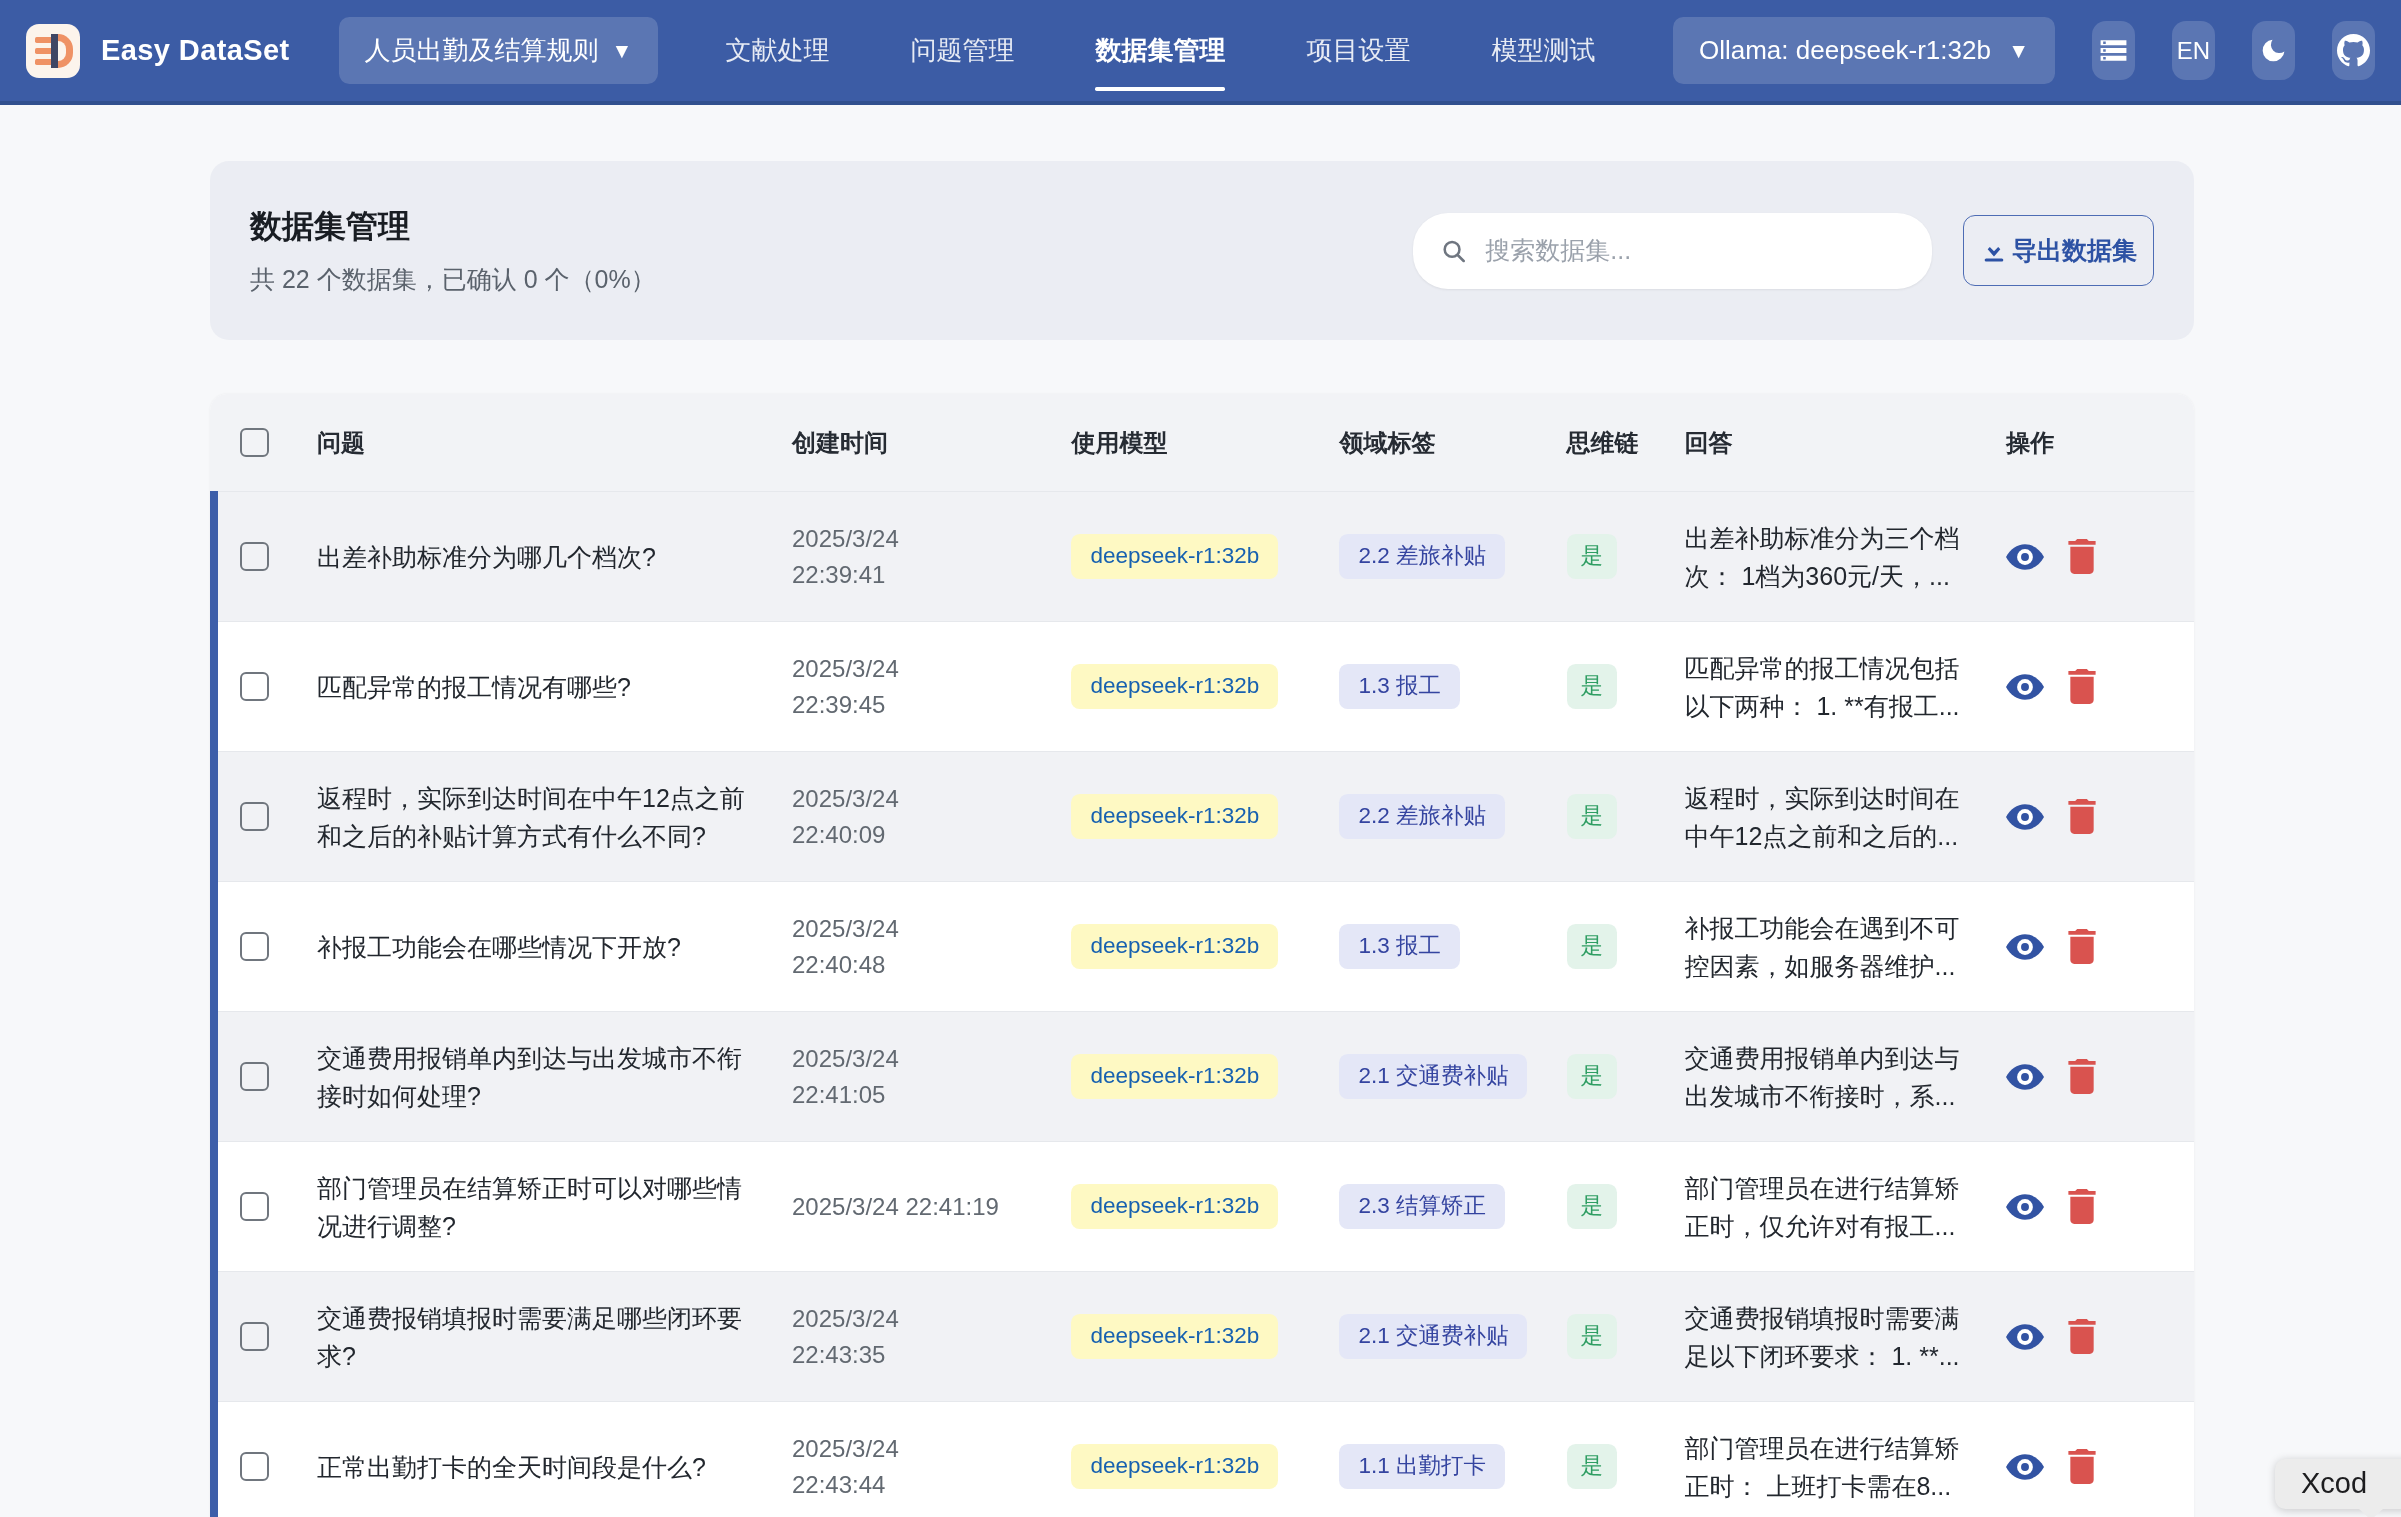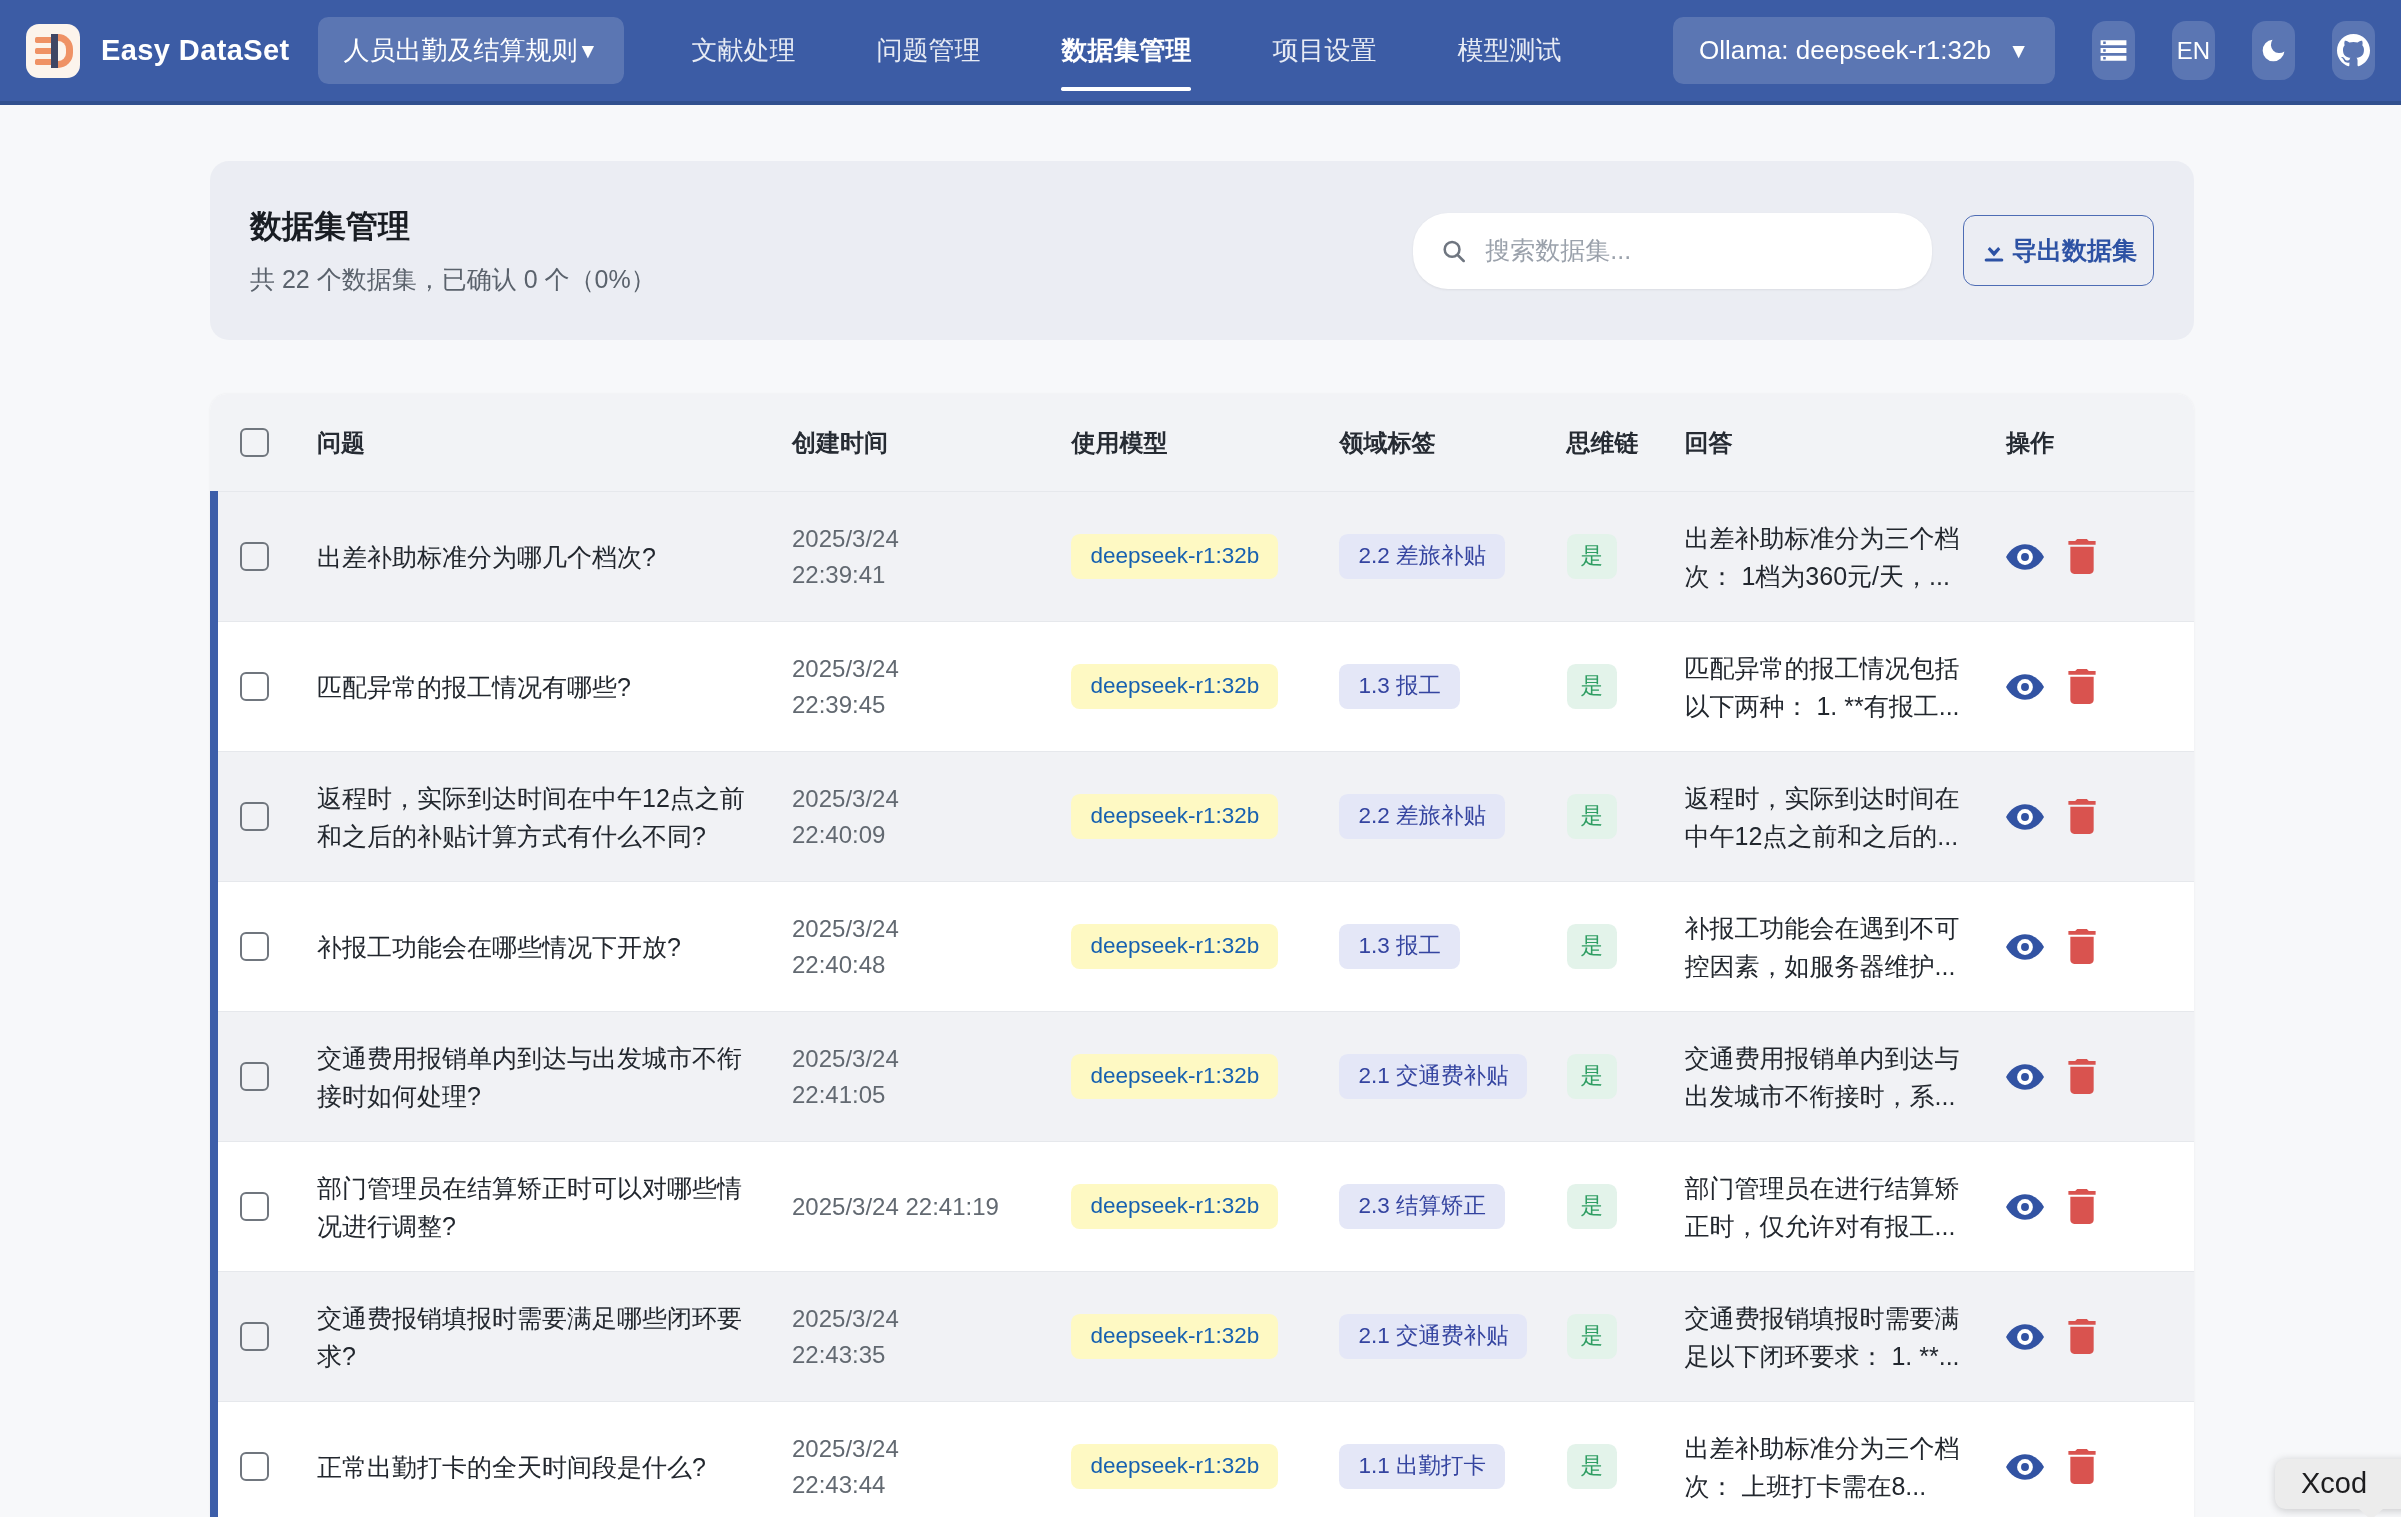--- a/index.html
+++ b/index.html
@@ -14,21 +14,21 @@
     display:flex; align-items:center; padding:0 26px;
   }
   .brand-group { display:flex; align-items:center; cursor:pointer; }
   .logo { width:54px; height:54px; border-radius:13px; background:#fcf4ec; position:relative; flex:none; }
   .logo .bar1,.logo .bar2,.logo .bar3 { position:absolute; left:8.6px; width:18px; height:6px; background:#ef9265; border-radius:1.7px; }
   .logo .bar1{ top:13px; } .logo .bar2{ top:24px; } .logo .bar3{ top:35px; }
   .logo .vbar { position:absolute; left:25px; top:10.4px; width:7px; height:34px; background:#3f4664; }
   .logo .dshape { position:absolute; left:32px; top:10.4px; width:14.7px; height:34px; border:7px solid #ef9265; border-left:none; border-radius:0 17.3px 17.3px 0; }
   .brand-name { color:#fff; font-size:29px; font-weight:bold; margin-left:21px; letter-spacing:0.4px; }
   .chip { background:rgba(255,255,255,.16); border-radius:10.4px; color:#fff; display:flex; align-items:center; cursor:pointer; }
-  .project-chip { margin-left:28px; height:67px; padding:0 26px; font-size:26px; gap:0; }
+  .project-chip { margin-left:49px; height:67px; padding:0 26px; font-size:26px; gap:13px; }
   .caret { font-size:21px; color:#fff; }
   .tabs { display:flex; margin-left:67px; gap:81px; height:100%; }
   .tab { color:rgba(255,255,255,.88); font-size:26px; display:flex; align-items:center; position:relative; cursor:pointer; white-space:nowrap; }
   .tab.active { color:#fff; font-weight:bold; }
   .tab.active::after { content:""; position:absolute; left:0; right:0; bottom:10.4px; height:3.5px; background:#fff; border-radius:1.7px; }
   .nav-right { margin-left:auto; display:flex; align-items:center; gap:37px; }
   .model-chip { height:67px; padding:0 26px; font-size:26px; gap:17.3px; white-space:nowrap; }
   .icon-chip { width:43px; height:59px; border-radius:14px; justify-content:center; font-size:24px; }
   
   .content { position:absolute; left:210px; top:161px; width:1984px; }
@@ -403,21 +403,21 @@
             <div class="checkbox"></div>
           </div>
     <div class="q">正常出勤打卡的全天时间段是什么?</div>
     <div class="time">
             <div>2025/3/24</div>
             <div>22:43:44</div>
           </div>
     <div class="cell-pad-model"><span class="badge model">deepseek-r1:32b</span></div>
     <div class="cell-pad-tag"><span class="badge domain">1.1 出勤打卡</span></div>
     <div class="cell-pad-cot"><span class="badge cot">是</span></div>
-    <div class="answer">出差补助标准分为三个档次： 上班打卡需在8...</div>
+    <div class="answer">部门管理员在进行结算矫正时： 上班打卡需在8...</div>
     <div class="actions">
       <button class="icon-btn">
         <svg width="38" height="26" viewBox="0 0 24 16">
           <path d="M12 0C7 0 2.6 3.1 0 8c2.6 4.9 7 8 12 8s9.4-3.1 12-8C21.4 3.1 17 0 12 0z" fill="#3253a3"></path>
           <circle cx="12" cy="8" r="5" fill="#fff"></circle>
           <circle cx="12" cy="8" r="2.5" fill="#3253a3"></circle>
         </svg>
       </button>
       <button class="icon-btn">
         <svg width="28" height="35" viewBox="0 0 14 18">

